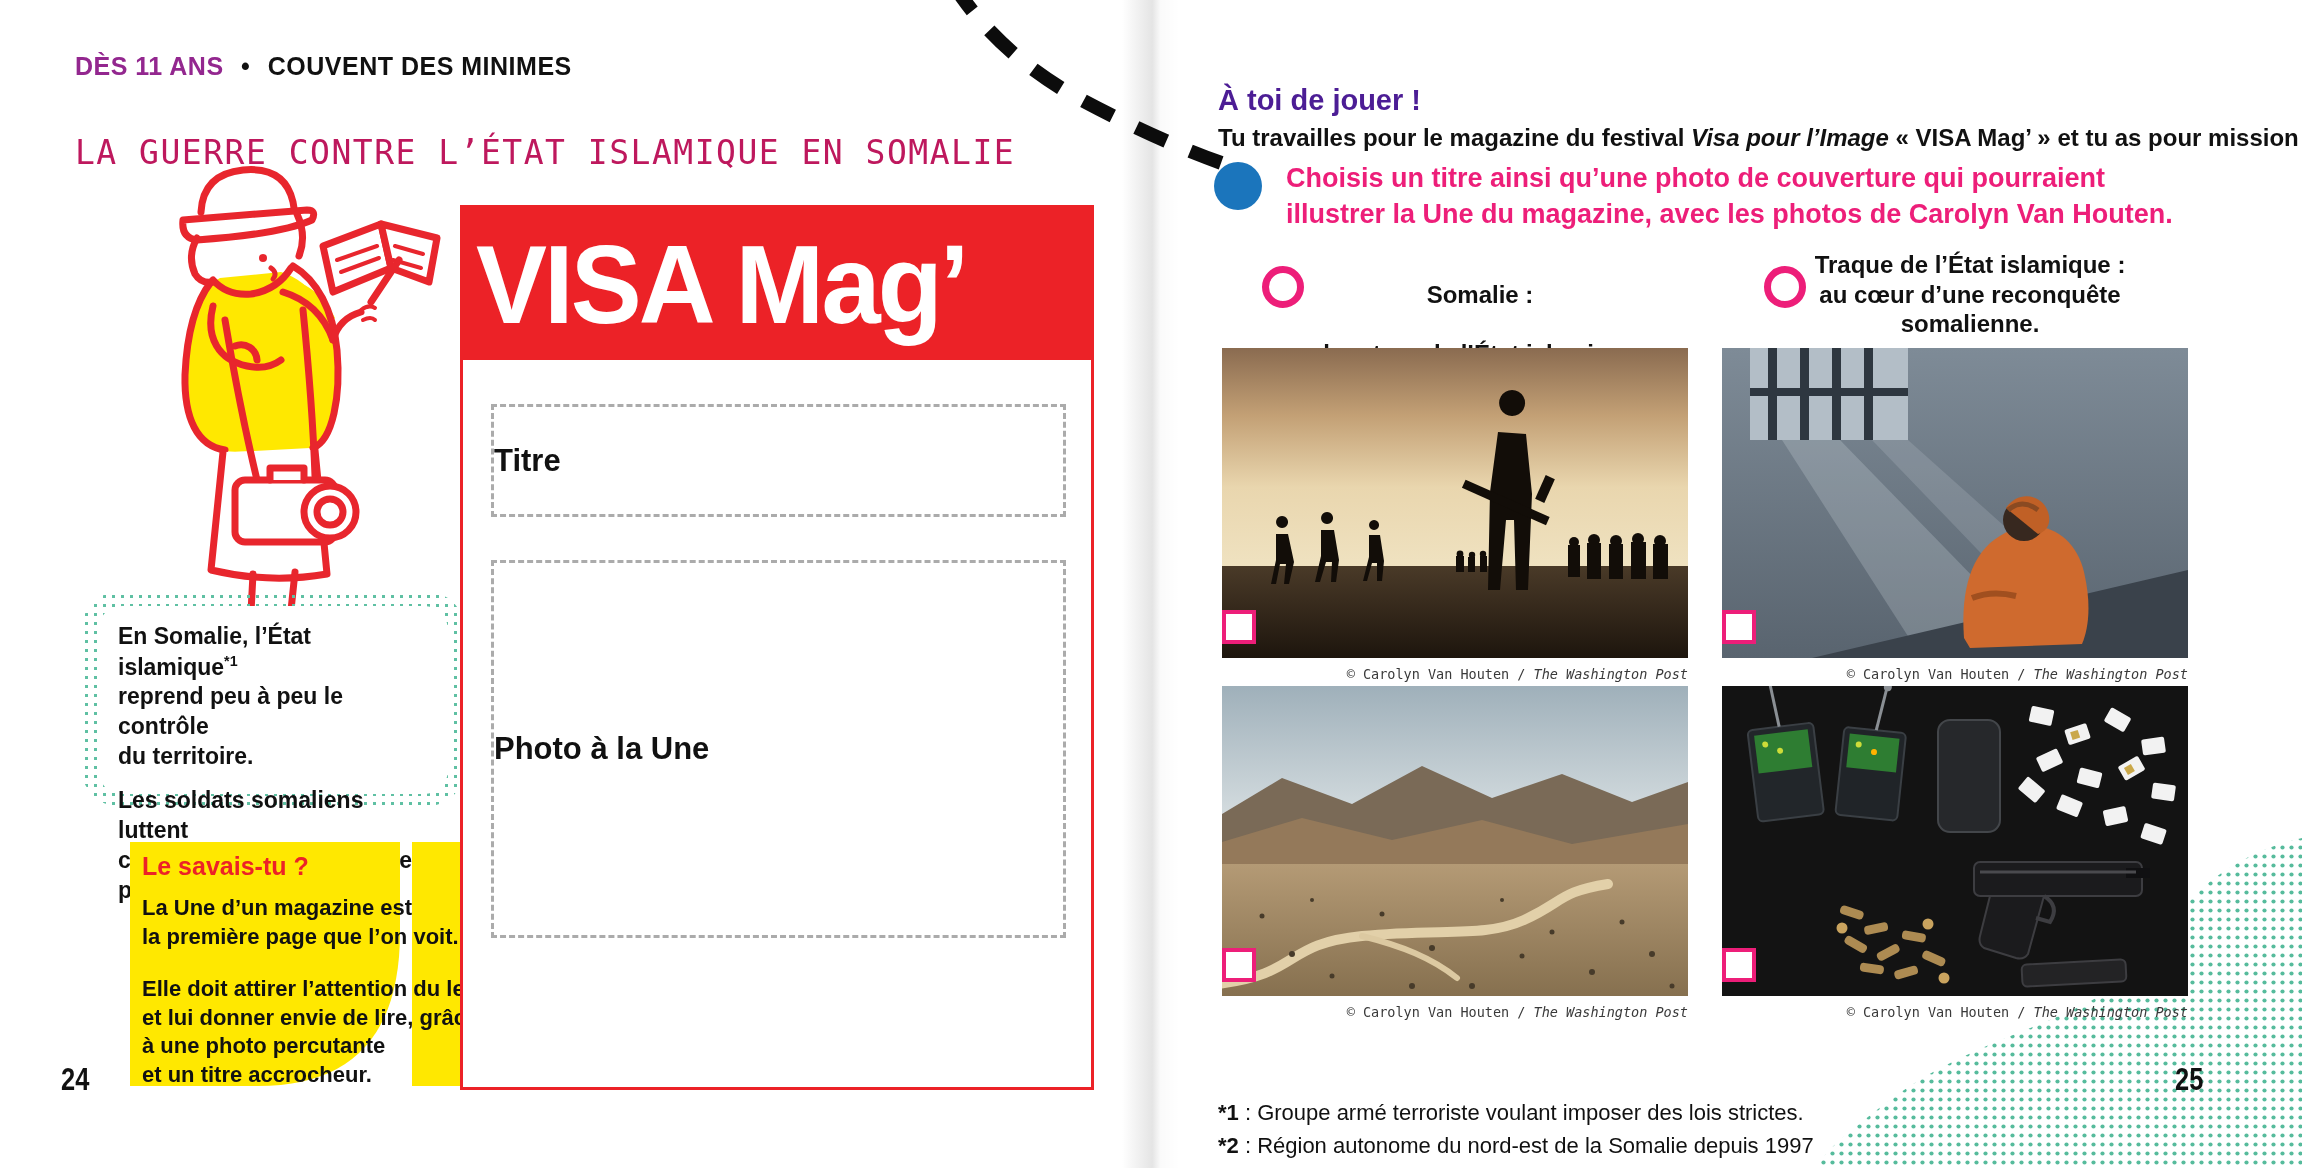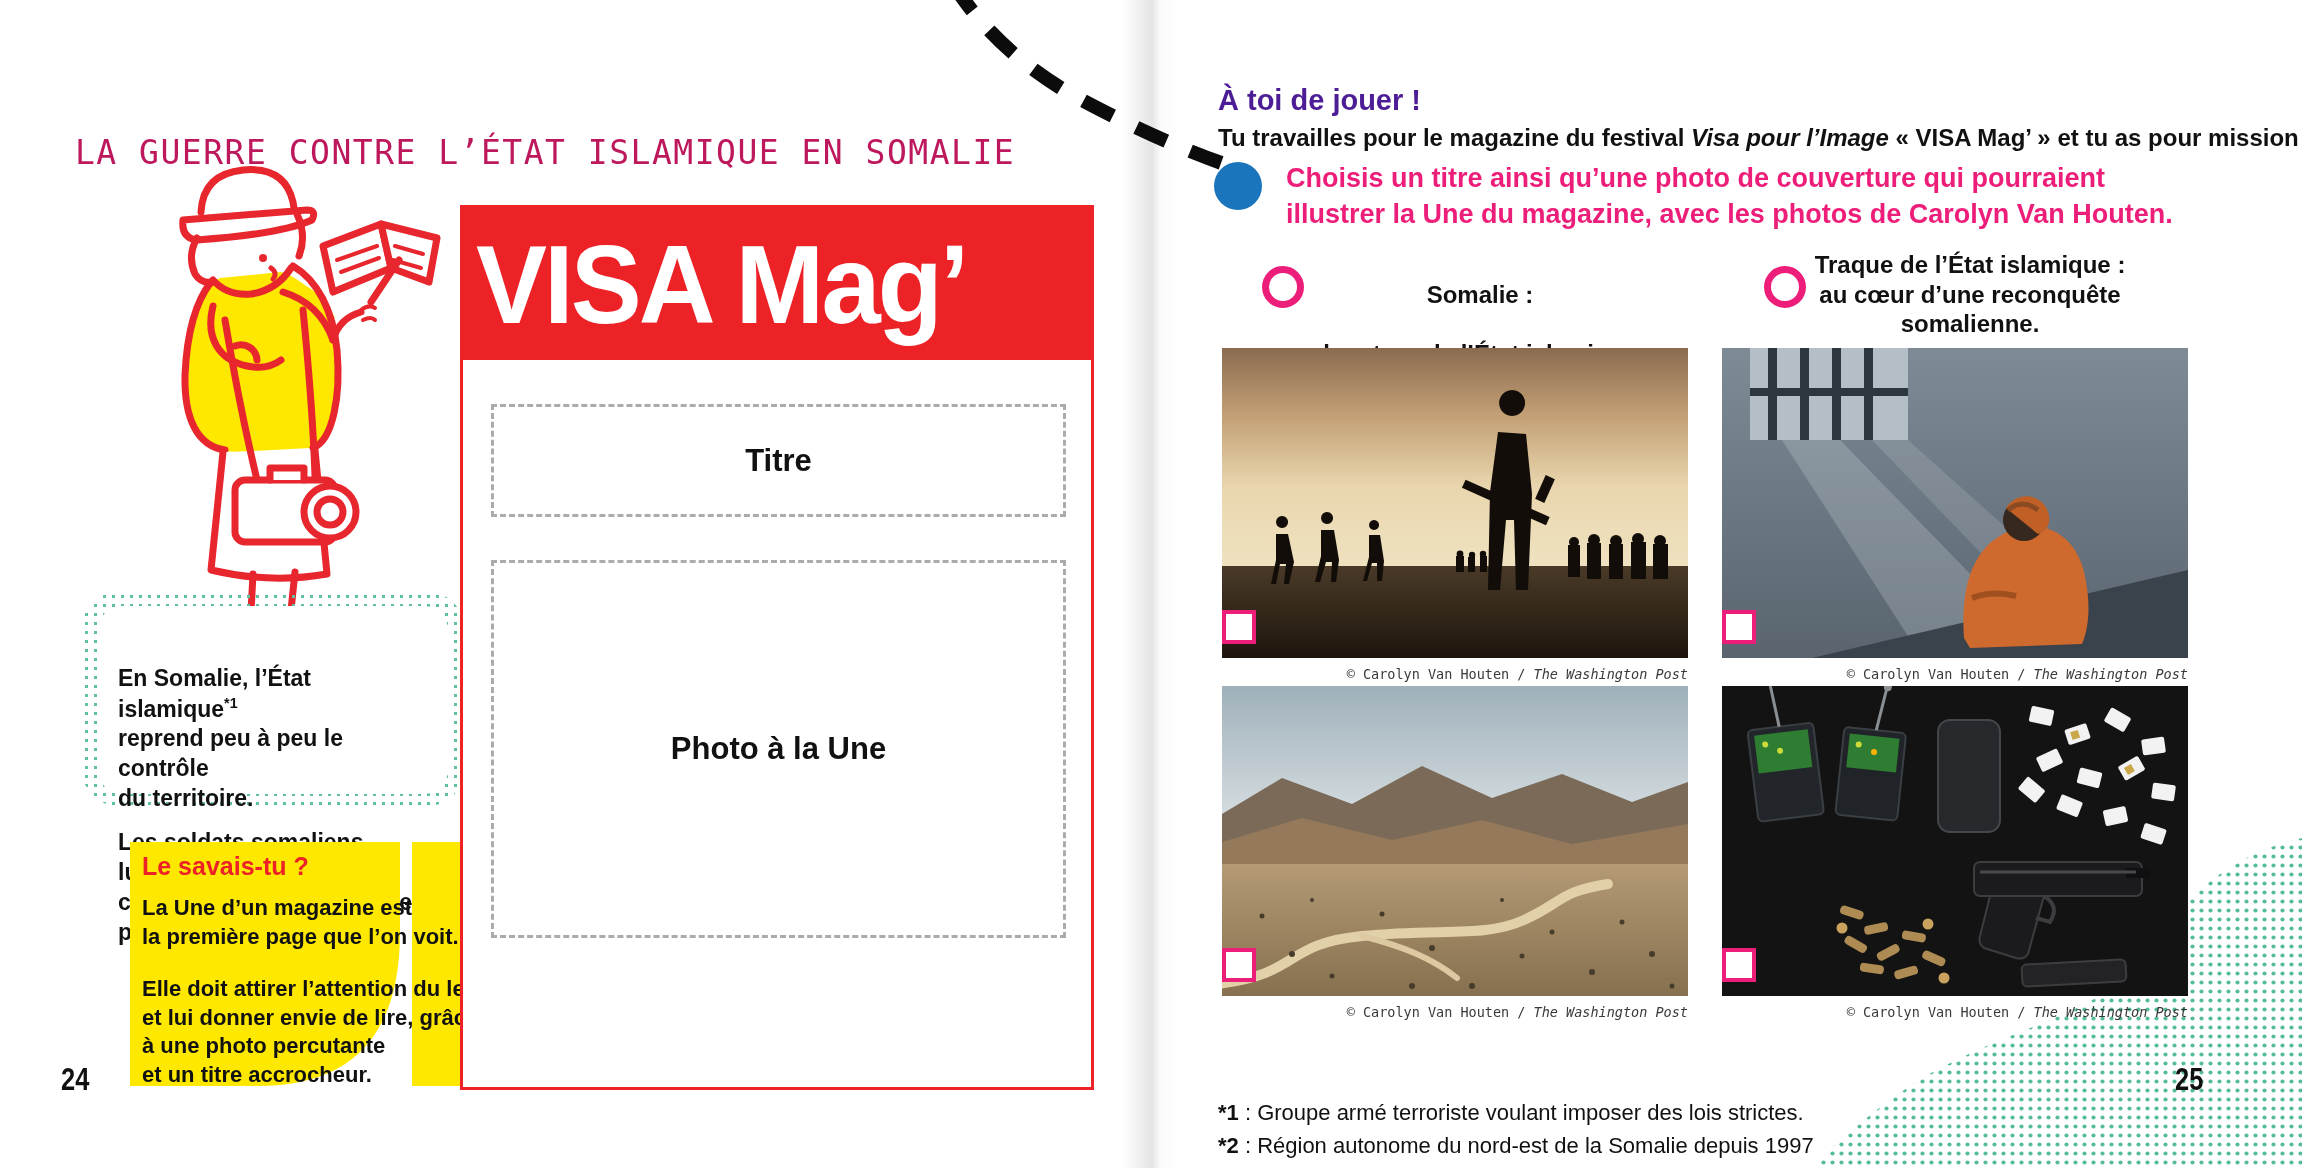--- a/index.html
+++ b/index.html
@@ -32,38 +32,38 @@
   .dots-field {
     left:82px; top:592px; width:382px; height:214px; border-radius:36px;
     background-image:radial-gradient(#5fc0a3 1.8px, rgba(0,0,0,0) 1.9px);
     background-size:9px 9px;
   }
   .context-card {
     left:98px; top:606px; width:350px; height:188px; background:#fff;
     border-radius:24px; box-sizing:border-box; padding:16px 18px 0 20px;
   }
   .context-card .para {
-    font-size:23px; font-weight:700; line-height:1.3; white-space:pre-line;margin-top:42px;
+    font-size:23px; font-weight:700; line-height:1.3; white-space:pre-line;
   }
   .context-card .para + .para { margin-top:14px; }
   sup.fnref { font-size:62%; font-weight:800; vertical-align:super; }
 
   
   .dyk-title { left:142px; top:852px; font-size:25px; font-weight:800; color:#EC2227; }
   .dyk-p1 { left:142px; top:894px; font-size:22px; font-weight:700; line-height:1.3; white-space:pre-line; }
   .dyk-p2 { left:142px; top:975px; font-size:22px; font-weight:700; line-height:1.3; white-space:pre-line; }
 
   
   .visa-box { left:460px; top:205px; width:634px; height:885px; border:3px solid #EC2227; box-sizing:border-box; background:#fff; }
   .visa-band { position:absolute; left:0; top:0; width:100%; height:152px; background:#EC2227;
                display:flex; align-items:center; }
   .visa-logo { color:#fff; font-size:112px; font-weight:900; letter-spacing:-3px;
                transform:scaleX(.95); white-space:nowrap; }
   .dash-box { position:absolute; border:3px dashed #ABABAB; box-sizing:border-box;
-              display:flex; align-items:center; justify-content:center; background:#fff; }
+              display:flex; align-items:center; justify-content:flex-start; background:#fff; }
   .titre-box { left:28px; top:196px; width:575px; height:113px; }
   .photo-box { left:28px; top:352px; width:575px; height:378px; }
   .dash-box .lbl { font-size:31px; font-weight:700; color:#111; }
 
   .pagenum { font-size:31px; font-weight:900; transform:scaleX(.82); transform-origin:center; }
   .pn-left { left:58px; top:1062px; }
   .pn-right { left:2172px; top:1062px; }
 
   
   .gutter { left:1122px; top:0; width:58px; height:1168px;
@@ -95,20 +95,25 @@
   .footnotes b { font-weight:800; }
 
   .deco-dash { left:918px; top:-4px; }
   .teal-blob { left:1756px; top:816px; }
 </style>
 </head>
 <body>
 
 <div class="canvas">
 
+  <div class="abs eyebrow">
+    <span class="age">DÈS 11 ANS</span>
+    <span class="sep">•</span>
+    <span>COUVENT DES MINIMES</span>
+  </div>
 
 
   <div class="abs headline">LA GUERRE CONTRE L’ÉTAT ISLAMIQUE EN SOMALIE</div>
 
   <svg class="abs" style="left:85px; top:150px;" width="370" height="465" viewBox="0 0 370 465">
     <g fill="#FFE800" stroke="none">
       <path d="M135,128 C108,142 96,190 100,245 C103,282 118,300 150,302 L225,298 C252,293 258,252 252,205 C246,162 228,132 196,122 Z"></path>
       <path d="M196,128 C220,130 240,146 250,168 L232,186 C220,166 205,152 188,146 Z"></path>
     </g>
     <g fill="none" stroke="#E8262D" stroke-width="7" stroke-linecap="round" stroke-linejoin="round">

